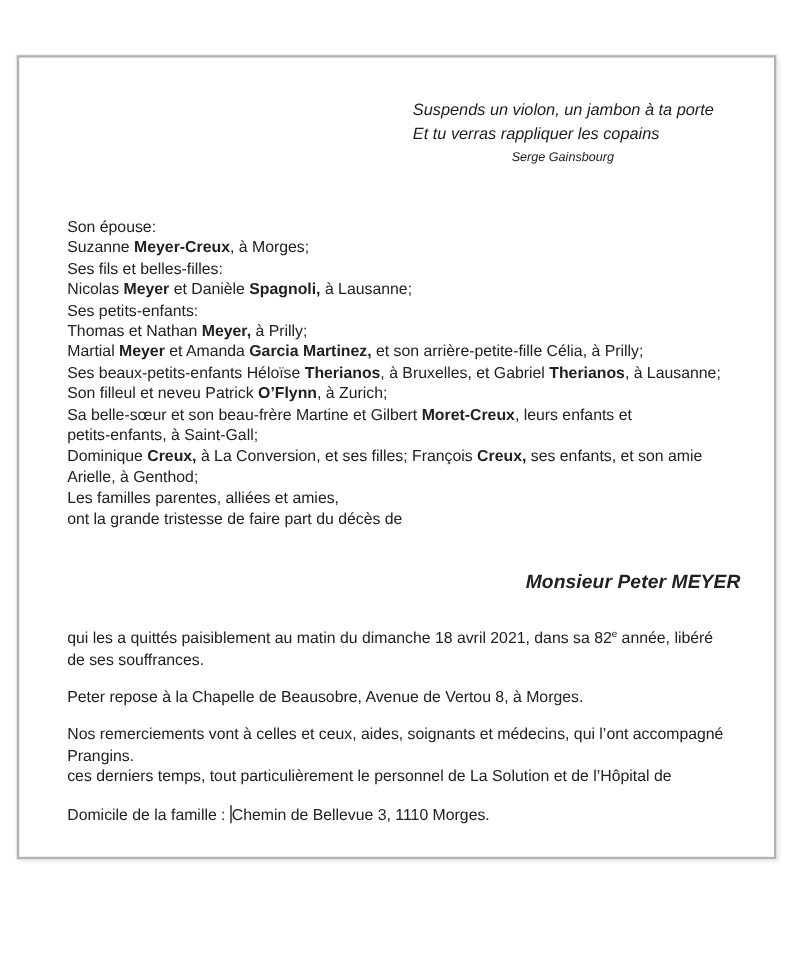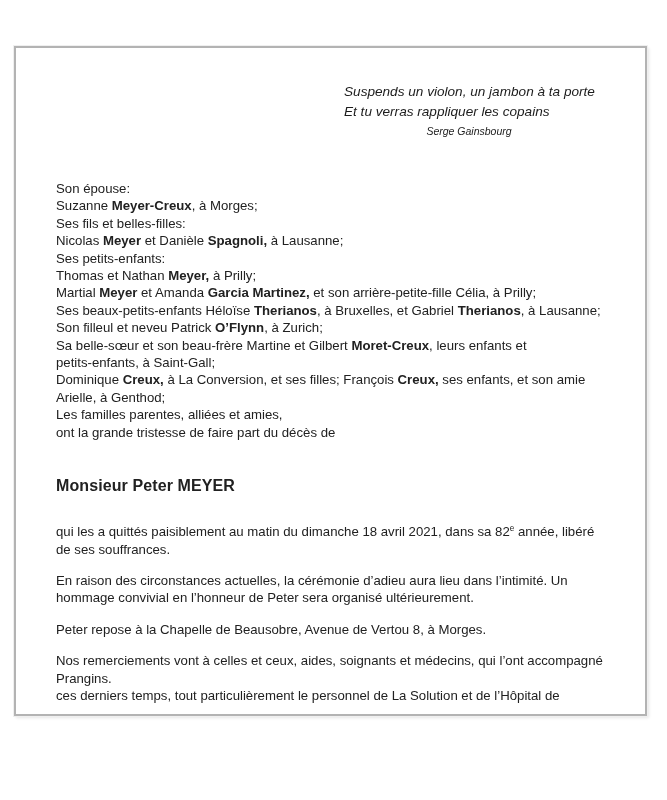--- a/index.html
+++ b/index.html
@@ -48,25 +48,26 @@
   }
   .line { white-space: nowrap; }
   .b { font-weight: 700; text-align: center; }
   .sup {
     font-size: 0.62em;
     vertical-align: super;
     line-height: 0;
   }
   .doc-title {
     margin-top: 34px;
-    text-align: left;
+    text-align: right;
     font-weight: 700;
     font-size: 16px;
     line-height: 21px;
     letter-spacing: 0.1px;
+    font-style: italic;
   }
   .paragraphs {
     margin-top: 27px;
     font-size: 13.2px;
     line-height: 17.4px;
   }
   .para { margin: 0 0 14px 0; }
   .caret {
     display: inline-block;
     width: 1px;
@@ -106,24 +107,20 @@
     </div>
 
   <div class="doc-title">Monsieur Peter MEYER</div>
 
   <div class="paragraphs">
       <div class="para">
         <div class="line"><span>qui les a quittés paisiblement au matin du dimanche 18 avril 2021, dans sa 82</span><span class="sup">e</span><span> année, libéré</span></div>
         <div class="line"><span>de ses souffrances.</span></div>
       </div>
       <div class="para">
-        <div class="line"><span>En raison des circonstances actuelles, la cérémonie d’adieu aura lieu dans l’intimité. Un</span></div>
-        <div class="line"><span>hommage convivial en l’honneur de Peter sera organisé ultérieurement.</span></div>
-      </div>
-      <div class="para">
         <div class="line"><span>Peter repose à la Chapelle de Beausobre, Avenue de Vertou 8, à Morges.</span></div>
       </div>
       <div class="para">
         <div class="line"><span>Nos remerciements vont à celles et ceux, aides, soignants et médecins, qui l’ont accompagné</span></div>
         <div class="line"><span>Prangins.</span></div>
         <div class="line"><span>ces derniers temps, tout particulièrement le personnel de La Solution et de l’Hôpital de</span></div>
       </div>
       <div class="para">
         <div class="line"><span>Domicile de la famille : </span><span class="caret"></span><span>Chemin de Bellevue 3, 1110 Morges.</span></div>
       </div>

